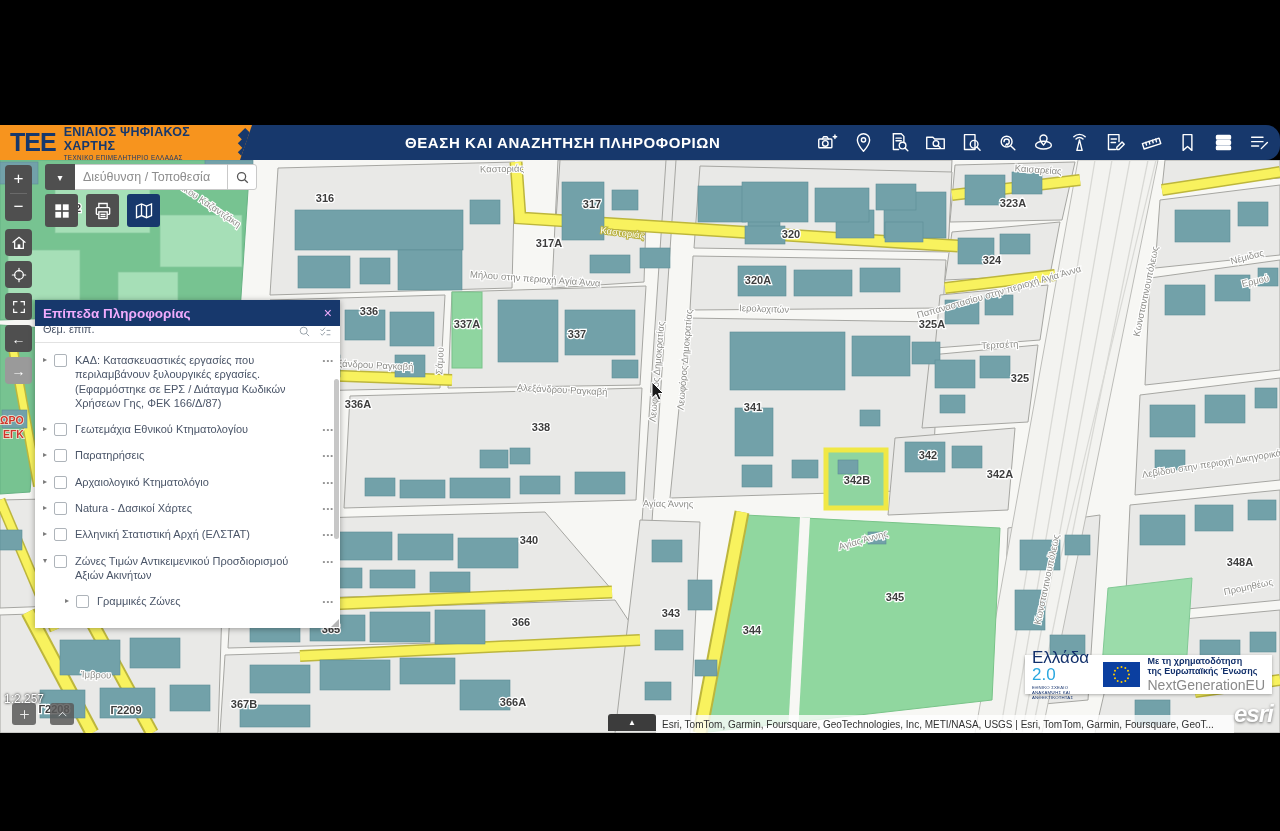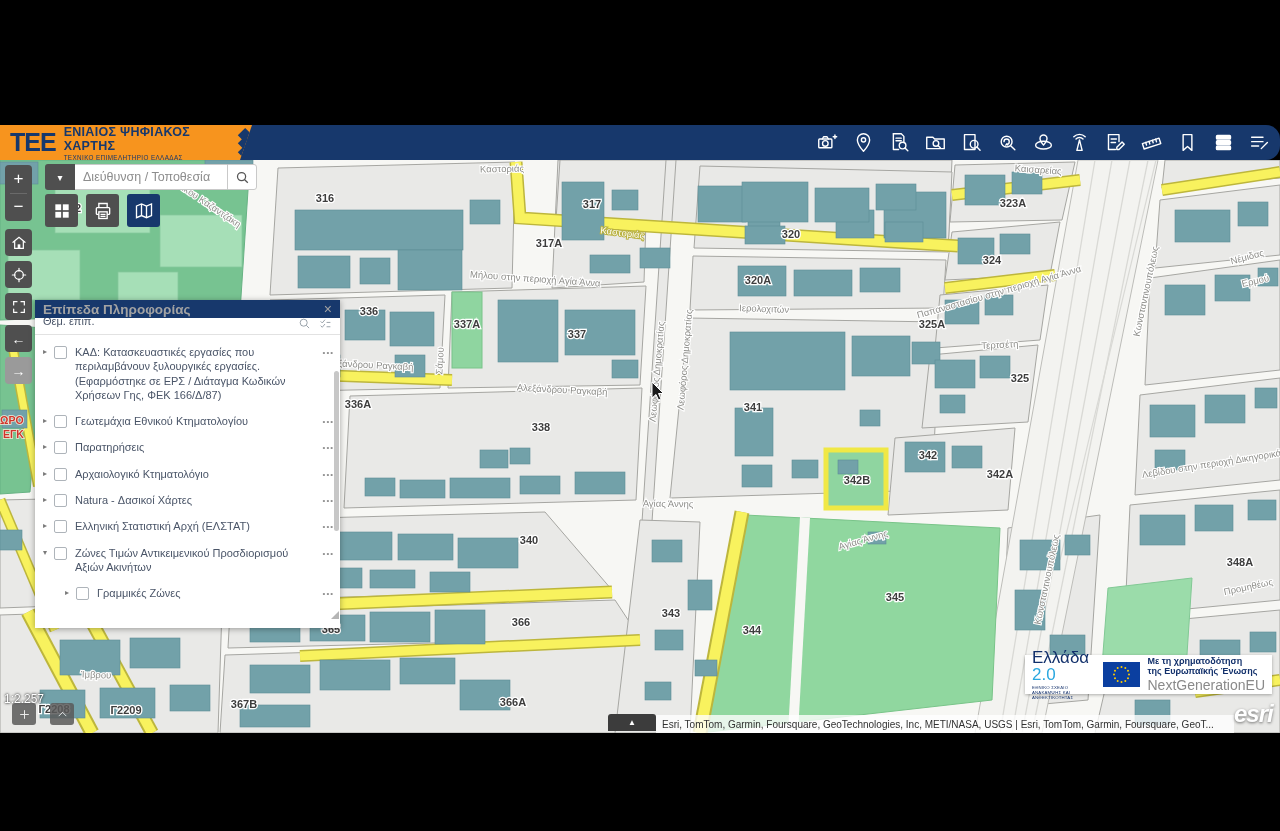--- a/index.html
+++ b/index.html
@@ -60,21 +60,21 @@
   .zpill .sep { flex:0 0 1px; background:#6a6a6a; margin:0 5px; }
   .sqbtn { width:27px; height:27px; background:#4f4f4f; border-radius:4px; margin-bottom:5px;
     display:flex; align-items:center; justify-content:center; cursor:pointer; color:#fff; }
   .sqbtn svg { width:16px; height:16px; stroke:#fff; fill:none; stroke-width:1.8; stroke-linecap:round; }
   .sqbtn.disabled { background:#9a9a9a; }
   .sqbtn .ar { font-size:14px; line-height:1; }
 
   
   #panel { position:absolute; top:300px; left:35px; width:305px; height:328px; background:#fff;
     box-shadow:0 1px 6px rgba(0,0,0,.35); }
-  #panel-hd { height:18px; background:#17386c; color:#a3a3a3; display:flex; align-items:center;
+  #panel-hd { height:26px; background:#17386c; color:#f0abfc; display:flex; align-items:center;
     padding:0 8px; font-weight:bold; font-size:13.5px; }
   #panel-hd .x { margin-left:auto; font-size:14px; cursor:pointer; font-weight:normal; }
   #panel-filter { height:17px; border-bottom:1px solid #e2e2e2; overflow:hidden; display:flex;
     align-items:flex-start; padding:0 8px; }
   #panel-filter .flabel { font-size:11px; color:#4a5568; margin-top:-3px; }
   #panel-filter .fic { margin-left:auto; display:flex; gap:8px; margin-top:-1px; }
   #panel-filter svg { width:13px; height:13px; stroke:#8a949e; fill:none; stroke-width:1.6; }
   #panel-body { position:relative; height:285px; overflow:hidden; padding-top:4px; }
   .lrow { display:flex; align-items:flex-start; padding:6px 6px 6px 8px; }
   .lrow .caret { width:11px; font-size:8px; color:#7a7a7a; margin-top:2px; flex:0 0 11px; cursor:pointer; }
@@ -395,20 +395,21 @@
 
   <div id="appbar">
     <div id="logo">
       <span class="tee">TEE</span>
       <span class="lt">
         <div class="t1">ΕΝΙΑΙΟΣ ΨΗΦΙΑΚΟΣ ΧΑΡΤΗΣ</div>
         <div class="t2">ΤΕΧΝΙΚΟ ΕΠΙΜΕΛΗΤΗΡΙΟ ΕΛΛΑΔΑΣ</div>
       </span>
       <span class="stack">◆<br>◆<br>◆</span>
     </div>
+    <div id="apptitle">ΘΕΑΣΗ ΚΑΙ ΑΝΑΖΗΤΗΣΗ ΠΛΗΡΟΦΟΡΙΩΝ</div>
     <div id="hicons">
       <span class="hicon">
           <svg viewBox="0 0 24 24">
             <rect x="2" y="8" width="15" height="10" rx="1"></rect>
             <circle cx="9.5" cy="13" r="3.2"></circle>
             <path d="M6,8 L7.5,5.5 H11.5 L13,8"></path>
             <path d="M18.5,5.5 h4 M20.5,3.5 v4"></path>
           </svg>
         </span>
       <span class="hicon">

